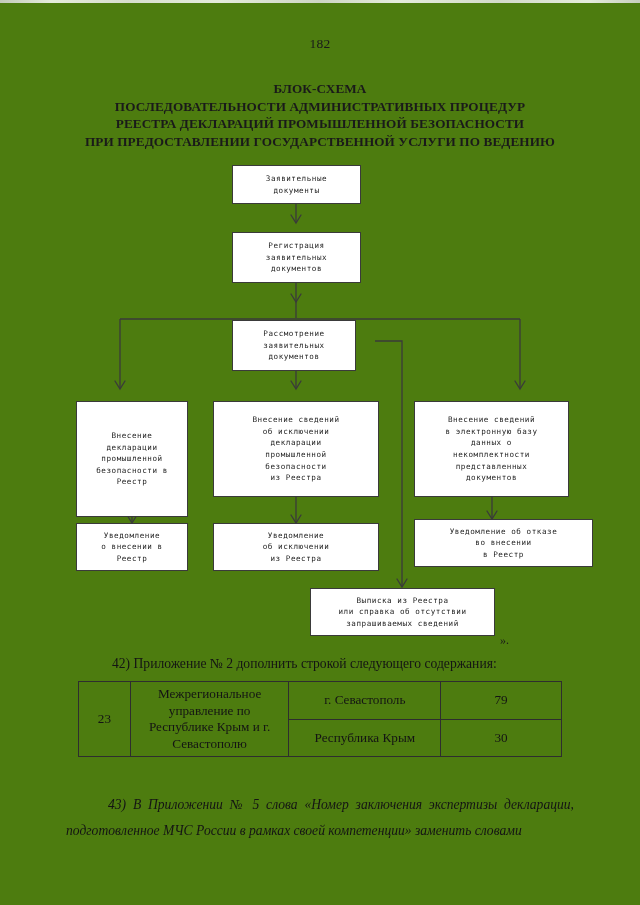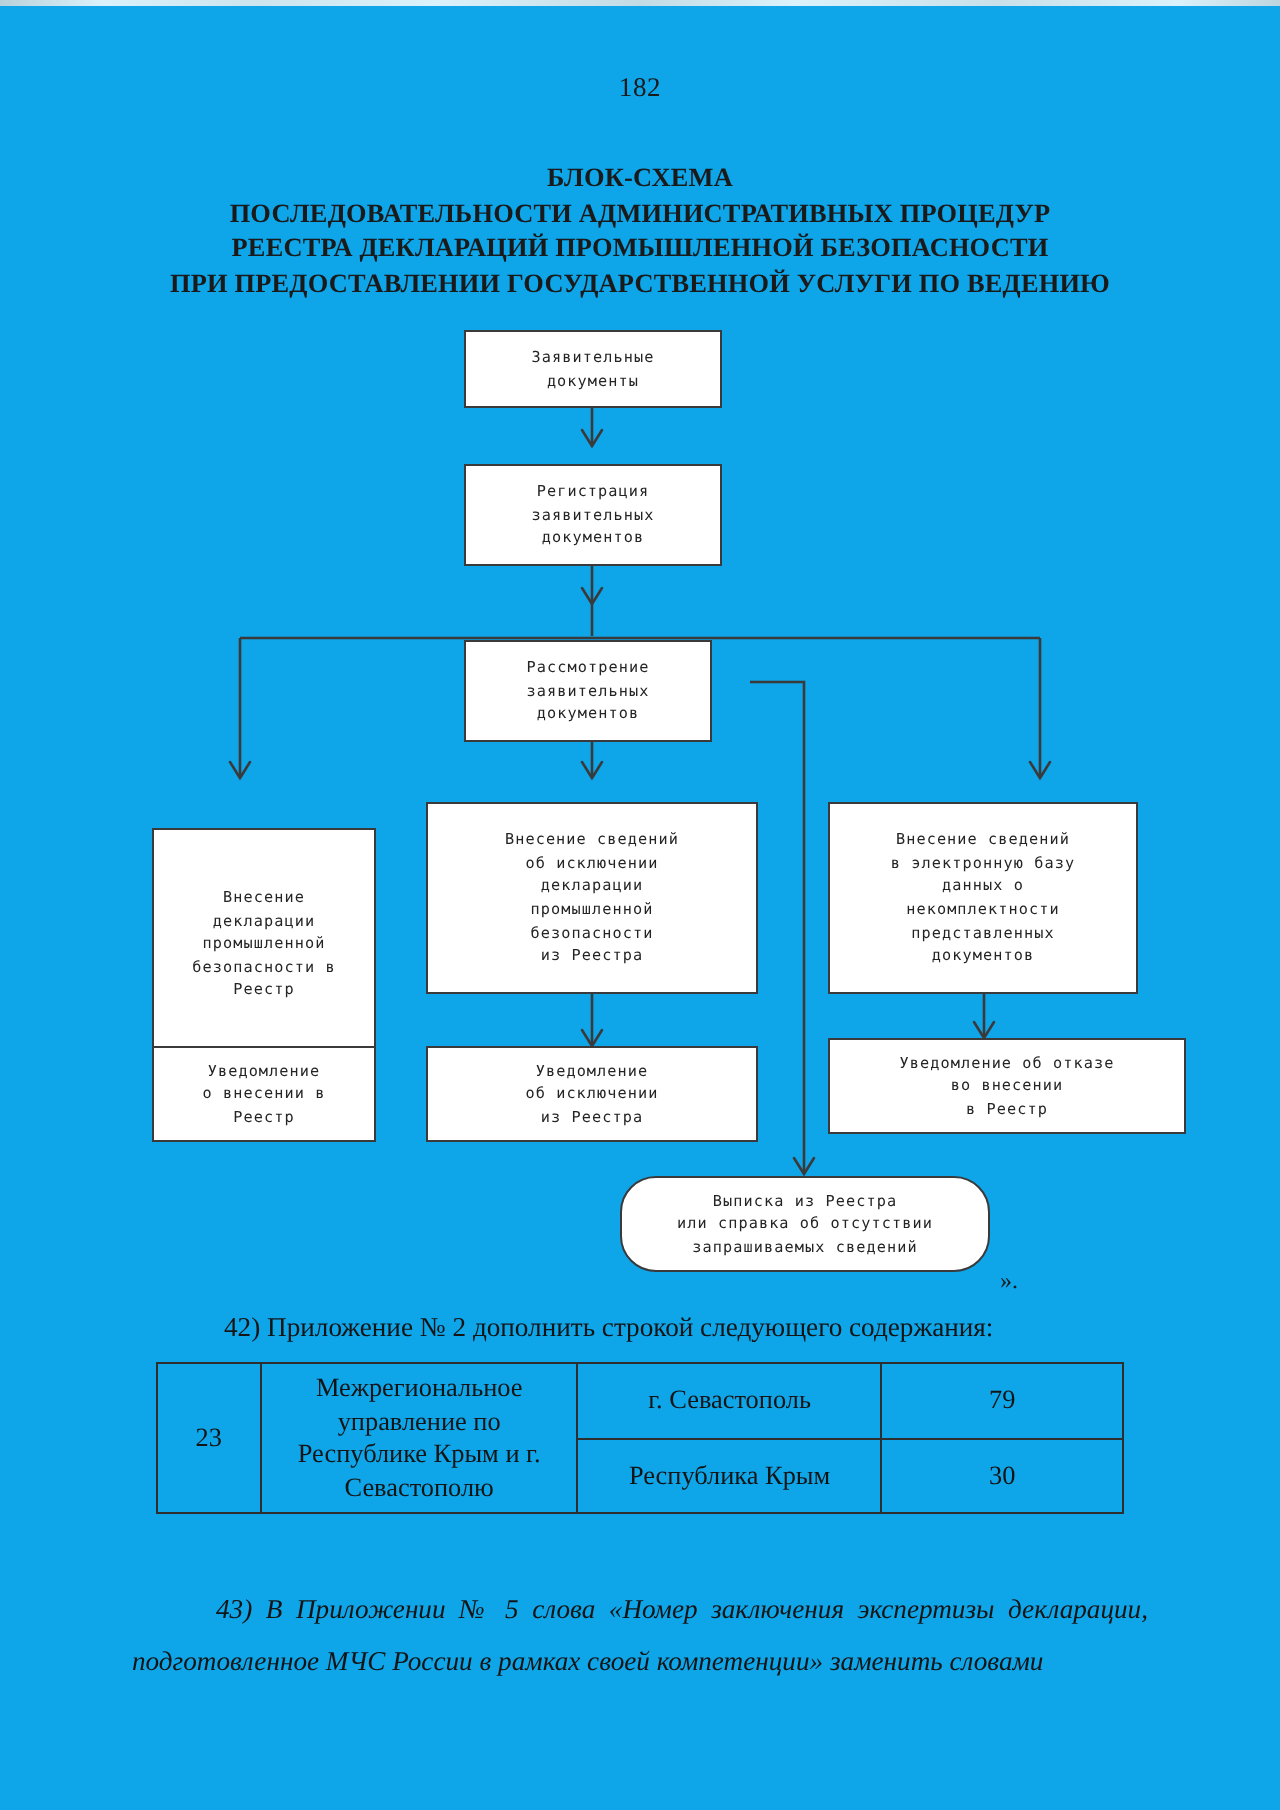--- a/index.html
+++ b/index.html
@@ -8,21 +8,21 @@
     background: #ffffff;
   }
   body {
     font-family: "Liberation Serif", "DejaVu Serif", serif;
     color: #1a1a1a;
   }
   #page {
     position: relative;
     width: 640px;
     height: 905px;
-    background: #0ea5e9;
+    background: #4d7c0f;
     overflow: hidden;
   }
   
   .scan-edge {
     position: absolute;
     left: 0; top: 0;
     width: 640px; height: 3px;
     background: linear-gradient(90deg,#d8d8d8 0%,#ffffff 8%,#efefef 20%,#ffffff 34%,#e4e4e4 50%,#ffffff 62%,#eaeaea 78%,#ffffff 92%,#dddddd 100%);
     opacity: .85;
   }
@@ -173,21 +173,21 @@
 заявительных
 документов</span>
   </div>
 
   <div class="node" style="left:232px; top:320px; width:124px; height:51px;">
     <span>Рассмотрение
 заявительных
 документов</span>
   </div>
 
-  <div class="node" style="left:76px; top:401px; width:112px; height:116px;margin-top:13px;">
+  <div class="node" style="left:76px; top:401px; width:112px; height:116px;">
     <span>Внесение
 декларации
 промышленной
 безопасности в
 Реестр</span>
   </div>
 
   <div class="node" style="left:213px; top:401px; width:166px; height:96px;">
     <span>Внесение сведений
 об исключении
@@ -217,21 +217,21 @@
 об исключении
 из Реестра</span>
   </div>
 
   <div class="node" style="left:414px; top:519px; width:179px; height:48px;">
     <span>Уведомление об отказе
 во внесении
 в Реестр</span>
   </div>
 
-  <div class="node" style="left:310px; top:588px; width:185px; height:48px;border-radius:18px;">
+  <div class="node" style="left:310px; top:588px; width:185px; height:48px;">
     <span>Выписка из Реестра
 или справка об отсутствии
 запрашиваемых сведений</span>
   </div>
 
   <div class="quote-mark" style="left:500px; top:633px;">».</div>
 
   <div class="para" style="left:78px; top:651px; width:484px; text-indent:34px;">42) Приложение № 2 дополнить строкой следующего содержания:</div>
 
   <table id="tbl">

